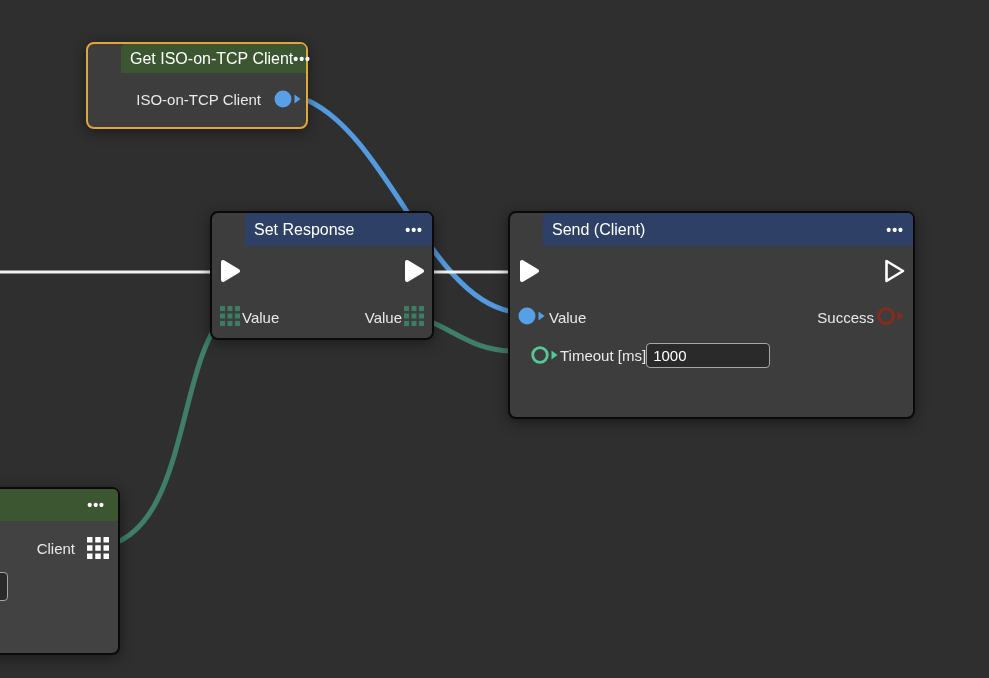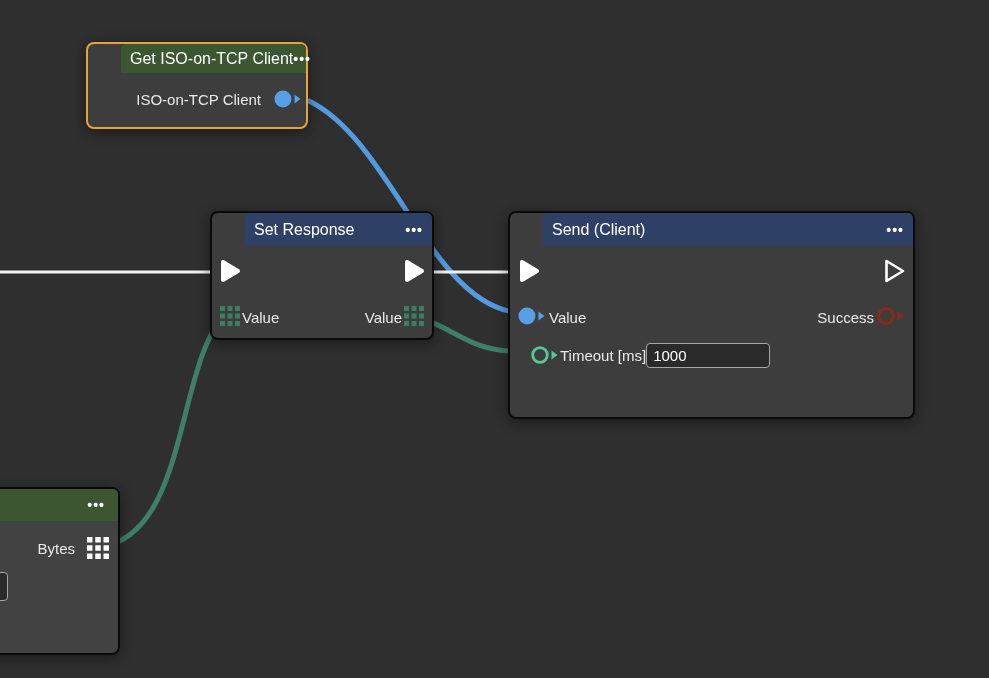--- a/index.html
+++ b/index.html
@@ -161,21 +161,21 @@
       <span class="port-label">Timeout [ms]</span>
       <input class="text-input" type="text" value="1000" style="">
     </div>
   </div>
 
   <div class="node n4">
     <div class="node-header green">
       <span class="menu-dots">•••</span>
     </div>
     <div class="row return-row">
-      <span class="port-label">Bytes</span>
+      <span class="port-label">Client</span>
       <svg class="port-icon" width="22" height="22" viewBox="0 0 20 20">
         <path style="fill:var(--port-white)" d="M0 0h5v5H0z M7.5 0h5v5h-5z M15 0h5v5h-5z M0 7.5h5v5H0z M7.5 7.5h5v5h-5z M15 7.5h5v5h-5z M0 15h5v5H0z M7.5 15h5v5h-5z M15 15h5v5h-5z"></path>
       </svg>
     </div>
     <input class="text-input partial-input" type="text" style="">
   </div>
 
 </div>
 
 </body></html>

